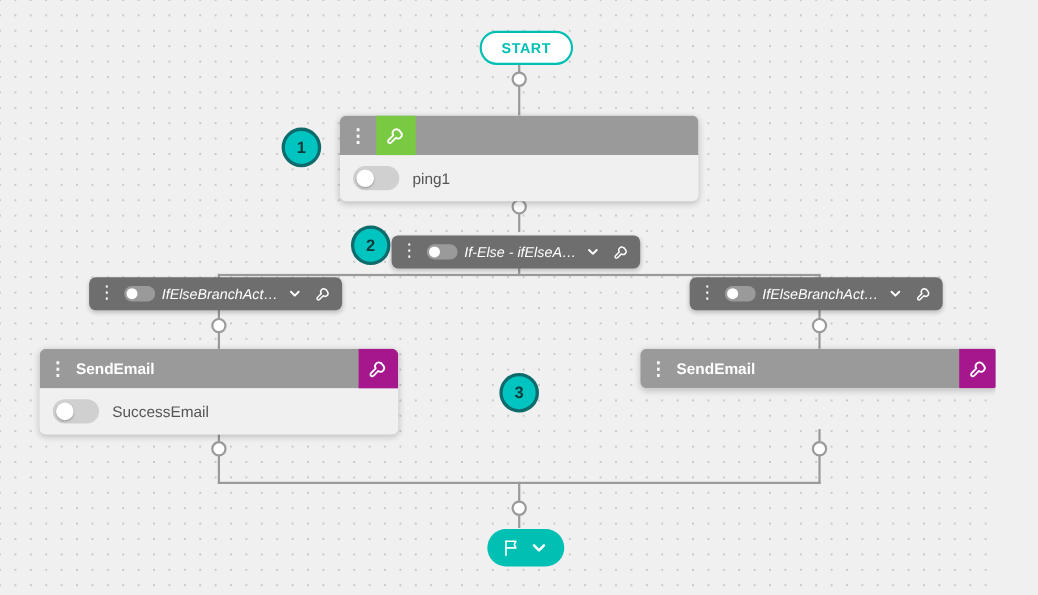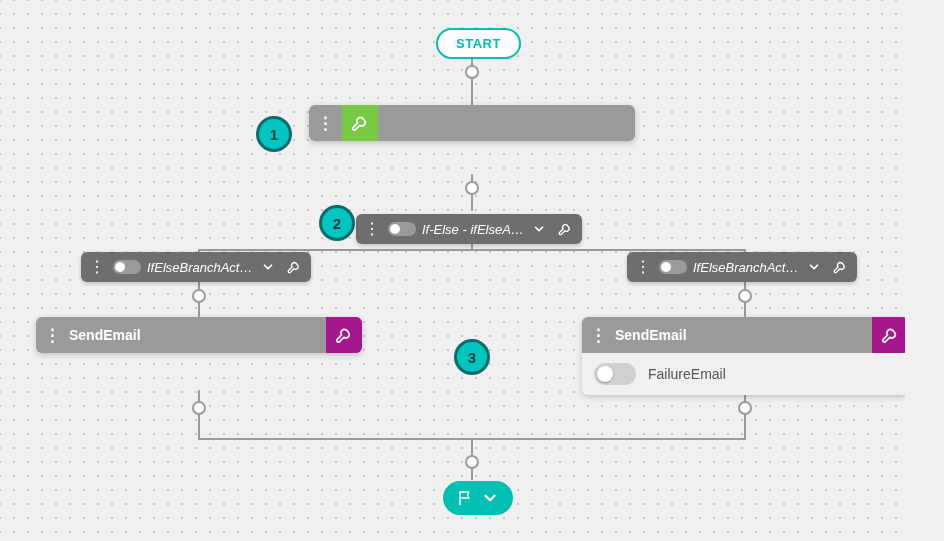--- a/index.html
+++ b/index.html
@@ -89,20 +89,24 @@
 
   <div class="node" style="left:309px;top:105px">
     <div class="hdr">
       <span class="grip">⋮</span>
       <span class="tool tbox green">
         <svg viewBox="0 0 24 24" width="20" height="20" fill="none" stroke="#fff" stroke-width="2" stroke-linecap="round" stroke-linejoin="round">
             <path d="M14.7 6.3a4 4 0 0 0-5.6 5.6l-5 5a2 2 0 1 0 2.8 2.8l5-5a4 4 0 0 0 5.6-5.6L15 6l-.3.3z"></path>
           </svg>
       </span>
     </div>
+    <div class="body">
+      <span class="toggle"></span>
+      <span>ping1</span>
+    </div>
   </div>
 
   <div class="pill" style="left:356px;top:214px">
     <span class="grip">⋮</span>
     <span class="tog"></span>
     <span class="lbl">If-Else - ifElseA…</span>
     <span class="chev">
       <svg viewBox="0 0 24 24" width="14" height="14" fill="none" stroke="#fff" stroke-width="3" stroke-linecap="round" stroke-linejoin="round">
           <polyline points="6 9 12 15 18 9"></polyline>
         </svg>
@@ -149,35 +153,35 @@
   <div class="node" style="left:36px;top:317px">
     <div class="hdr">
       <span class="grip">⋮</span>
       <span class="title">SendEmail</span>
       <span class="tool tbox purple">
         <svg viewBox="0 0 24 24" width="20" height="20" fill="none" stroke="#fff" stroke-width="2" stroke-linecap="round" stroke-linejoin="round">
             <path d="M14.7 6.3a4 4 0 0 0-5.6 5.6l-5 5a2 2 0 1 0 2.8 2.8l5-5a4 4 0 0 0 5.6-5.6L15 6l-.3.3z"></path>
           </svg>
       </span>
     </div>
+    <div class="body">
+      <span class="toggle"></span>
+      <span>SuccessEmail</span>
+    </div>
   </div>
 
   <div class="node" style="left:582px;top:317px">
     <div class="hdr">
       <span class="grip">⋮</span>
       <span class="title">SendEmail</span>
       <span class="tool tbox purple">
         <svg viewBox="0 0 24 24" width="20" height="20" fill="none" stroke="#fff" stroke-width="2" stroke-linecap="round" stroke-linejoin="round">
             <path d="M14.7 6.3a4 4 0 0 0-5.6 5.6l-5 5a2 2 0 1 0 2.8 2.8l5-5a4 4 0 0 0 5.6-5.6L15 6l-.3.3z"></path>
           </svg>
       </span>
-    </div>
-    <div class="body">
-      <span class="toggle"></span>
-      <span>FailureEmail</span>
     </div>
   </div>
 
   <div class="endbtn" style="left:443px;top:481px">
     <svg viewBox="0 0 24 24" fill="none" stroke="#fff" stroke-width="2" stroke-linecap="round" stroke-linejoin="round">
         <path d="M4 21V4"></path>
         <path d="M4 4h12l-2 4 2 4H4"></path>
       </svg>
     <span class="chev">
       <svg viewBox="0 0 24 24" width="14" height="14" fill="none" stroke="#fff" stroke-width="3" stroke-linecap="round" stroke-linejoin="round">

